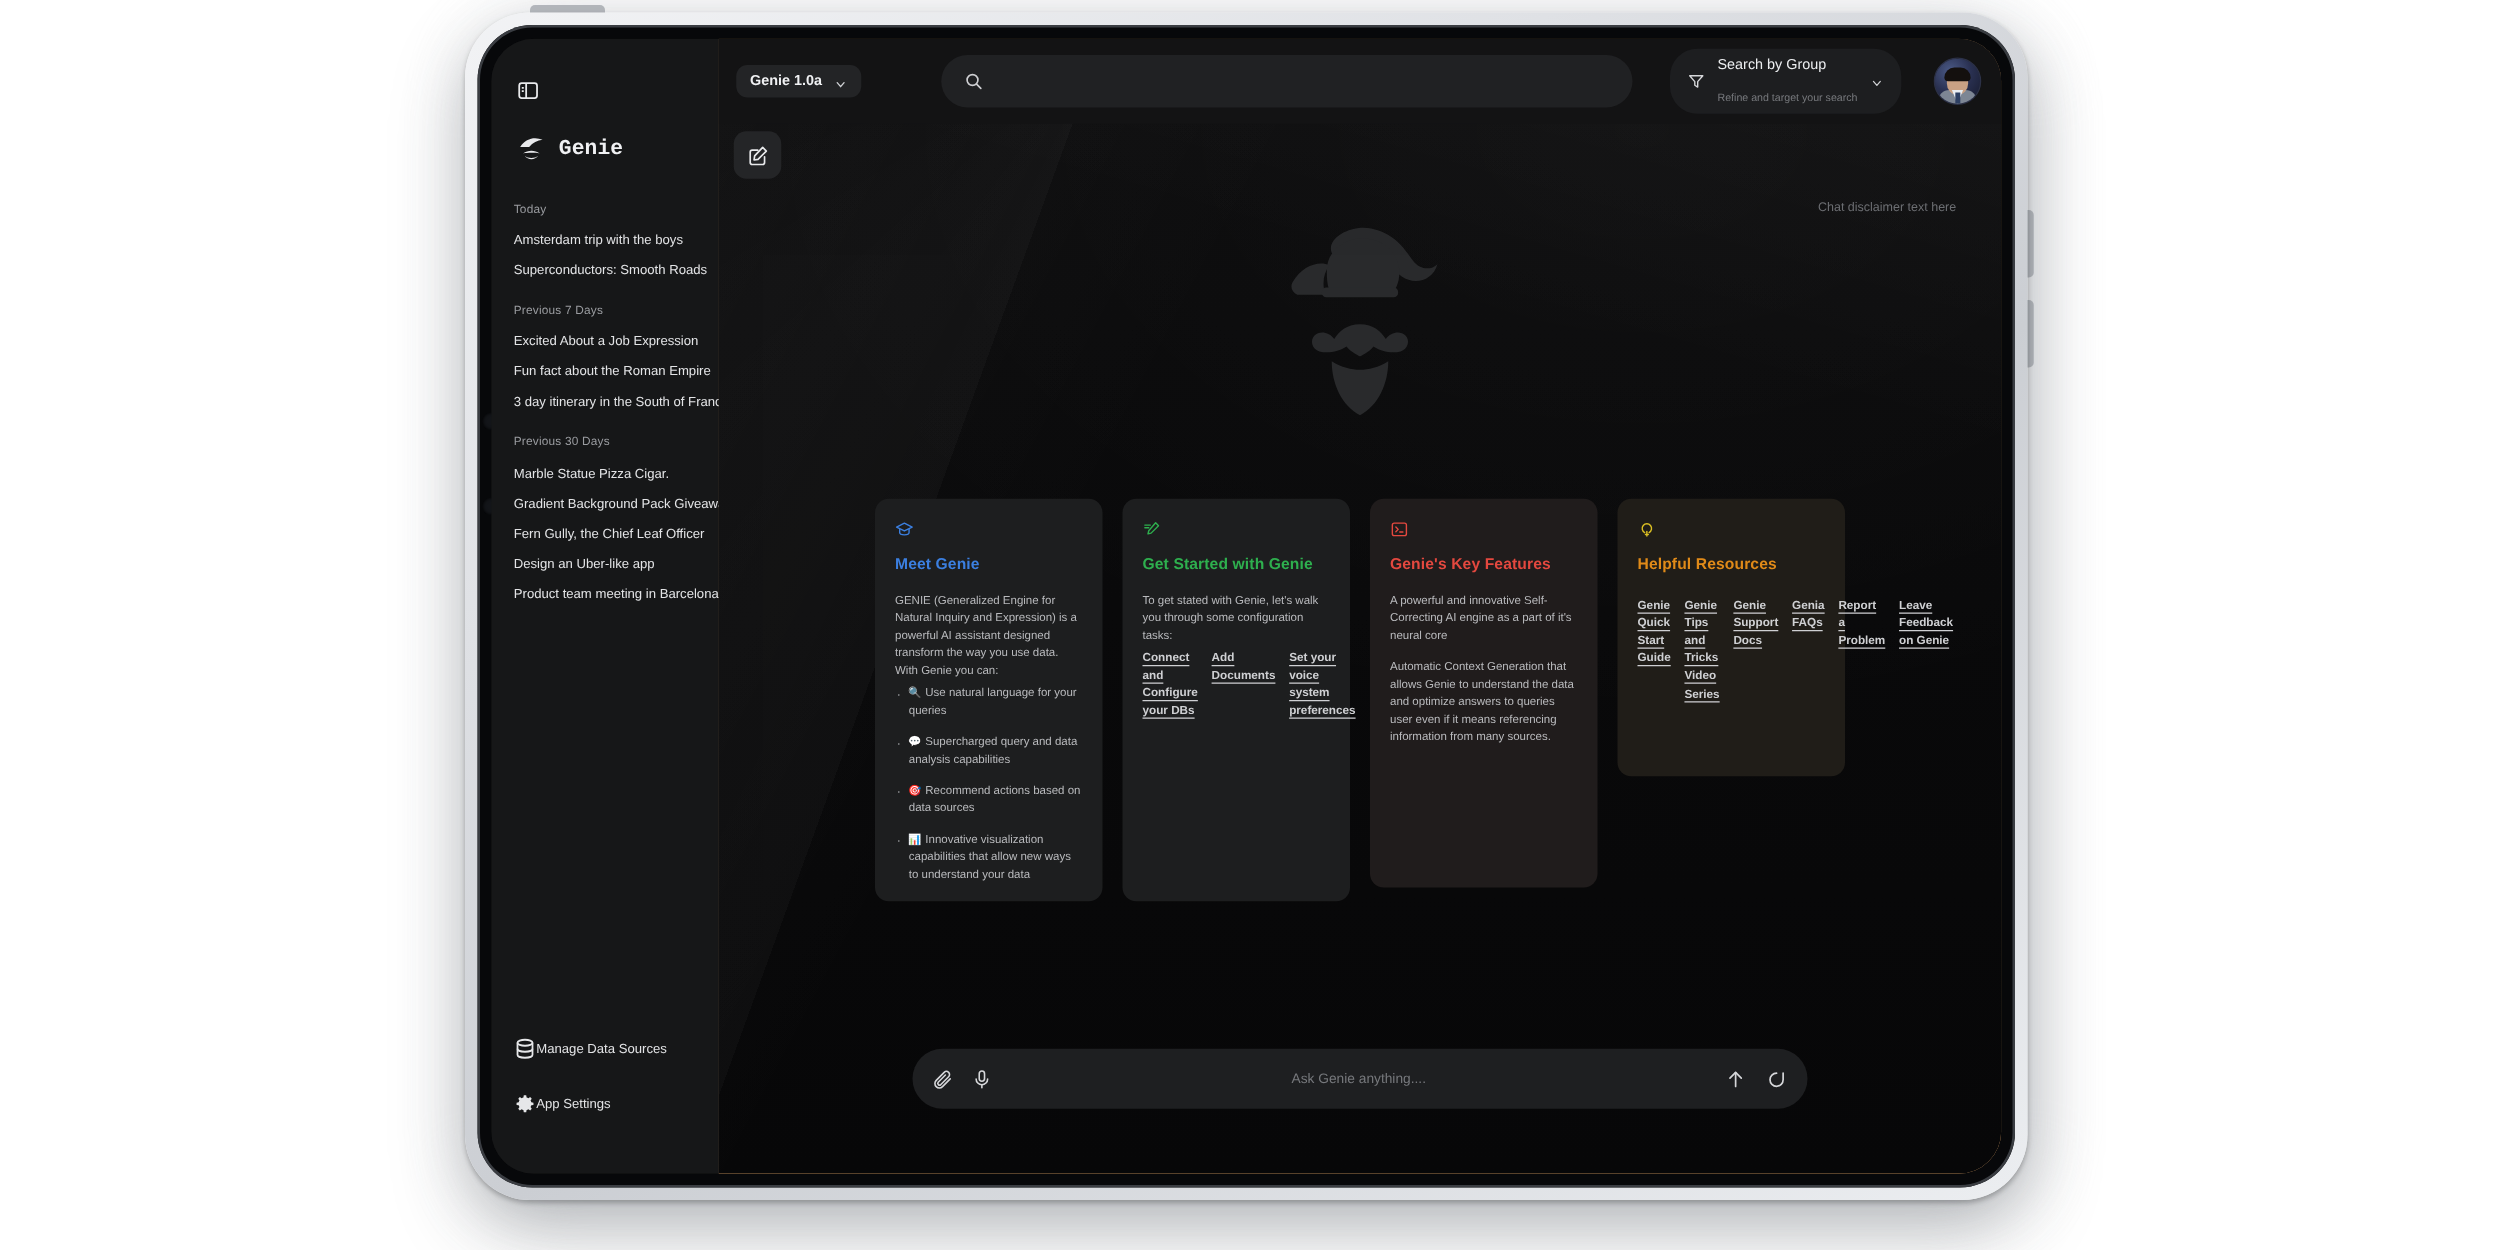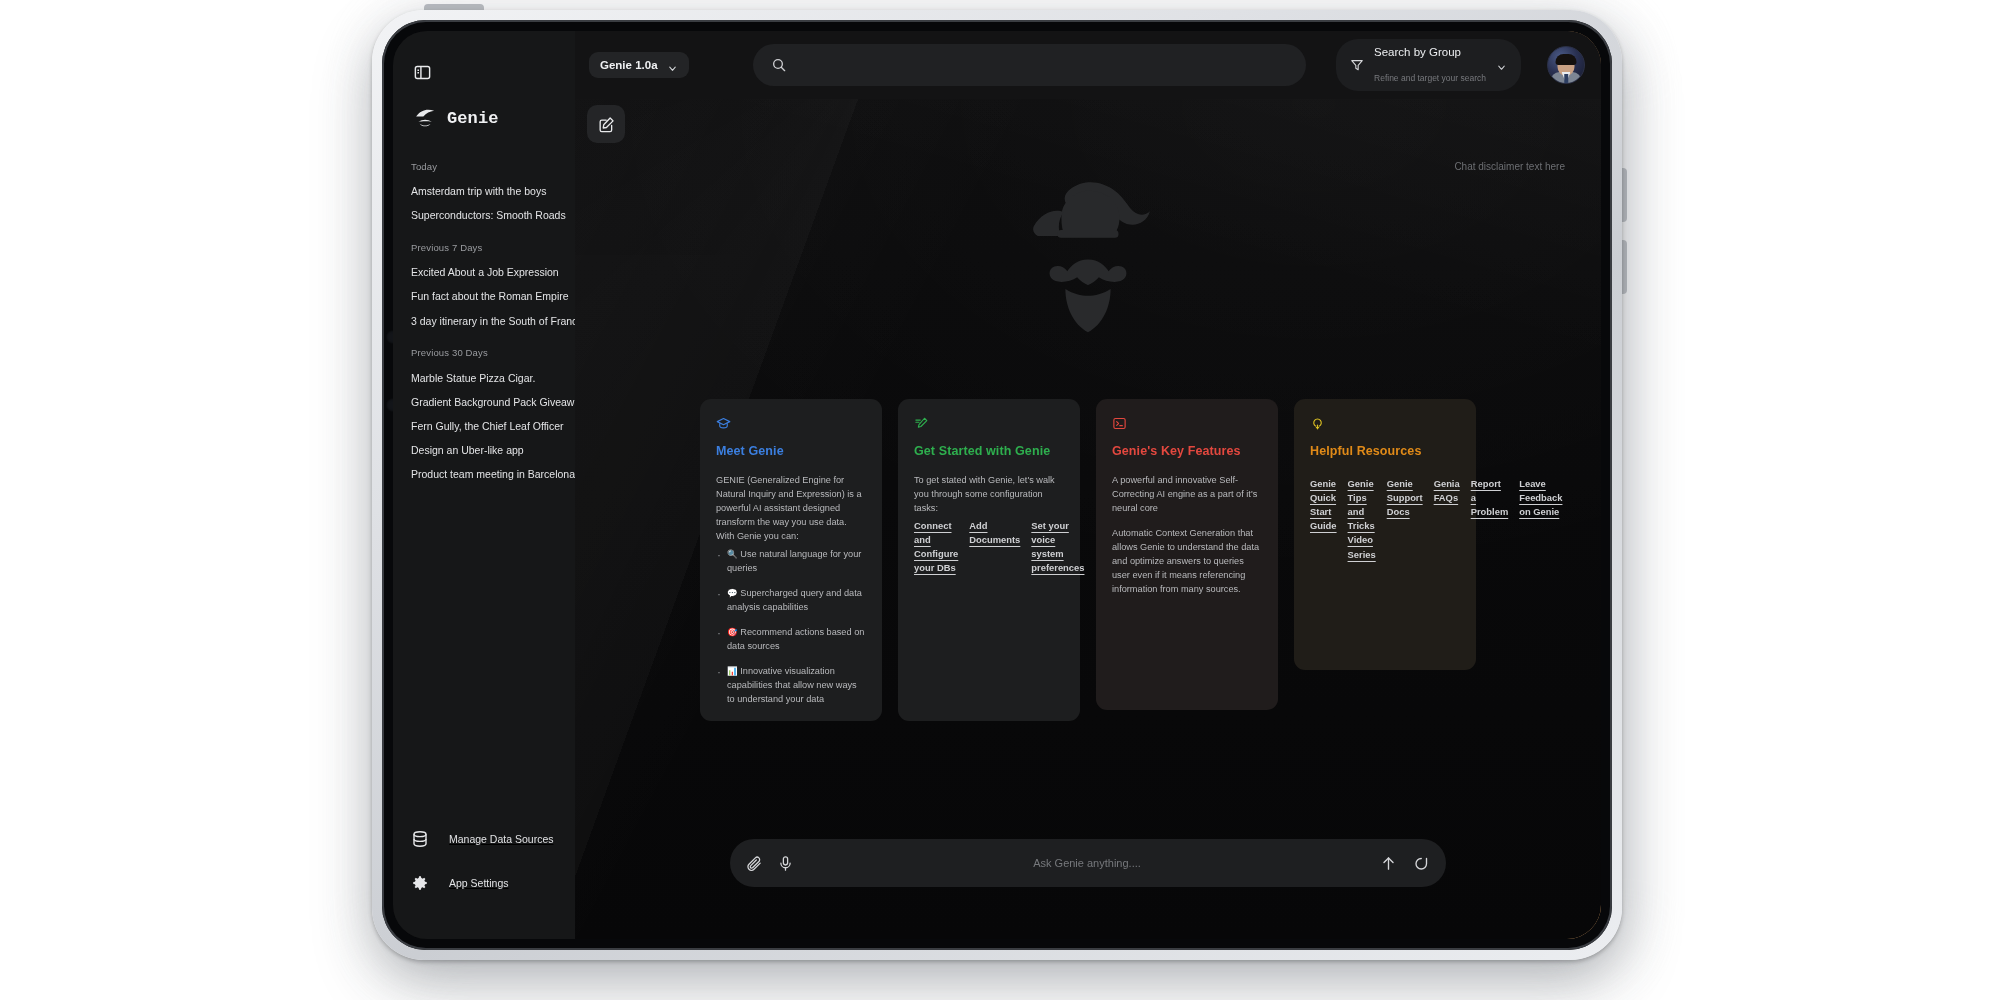--- a/index.html
+++ b/index.html
@@ -137,24 +137,23 @@
     line-height: 1.25;
     padding: 5.5px 0;
     cursor: pointer;
     white-space: nowrap;
   }
 
   #sidebar-bottom { padding: 0 0 34px 18px; }
   .side-action {
     display: flex;
     align-items: center;
-    gap: 20px;
+    gap: 0;
     padding: 13px 0;
     cursor: pointer;
-    text-decoration: underline;
   }
   .side-action-icon { width: 18px; height: 18px; color: #e6e7e9; flex: 0 0 18px; }
   .side-action-label { font-size: 10.5px; color: #e2e3e5; }
 
   
   #main {
     position: relative;
     flex: 1 1 auto;
     background: #fdba74;
     display: flex;
@@ -392,21 +391,21 @@
     color: #cfd0d3;
     text-decoration: underline;
     text-underline-offset: 2.5px;
     cursor: pointer;
     line-height: 1.5;
   }
 
   .card-1 { height: 322px; }
   .card-2 { height: 322px; }
   .card-3 { height: 311px; }
-  .card-4 { height: 271px; }
+  .card-4 { height: 222px; }
 
   .card-3 { background: #201c1c; }
   .card-4 { background: #201d18; }
 
   
   #composer {
     position: absolute;
     left: 50%; bottom: 52px;
     transform: translateX(-50%);
     width: 716px;

